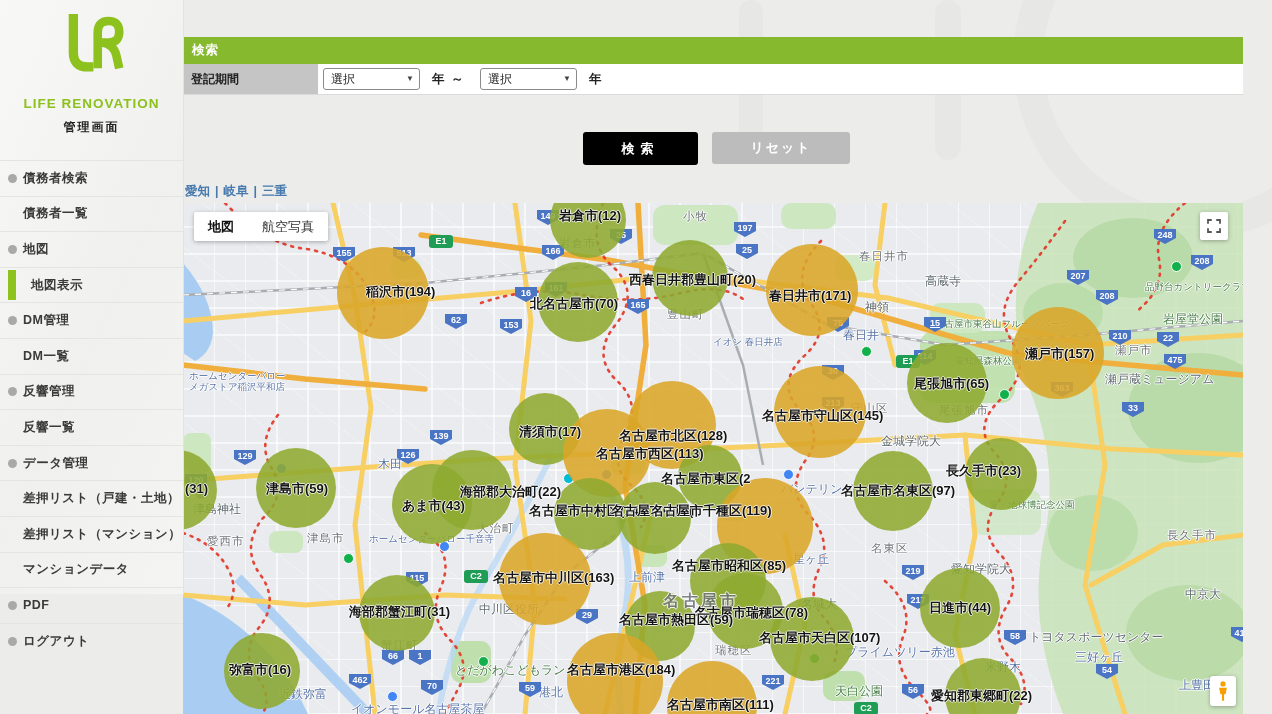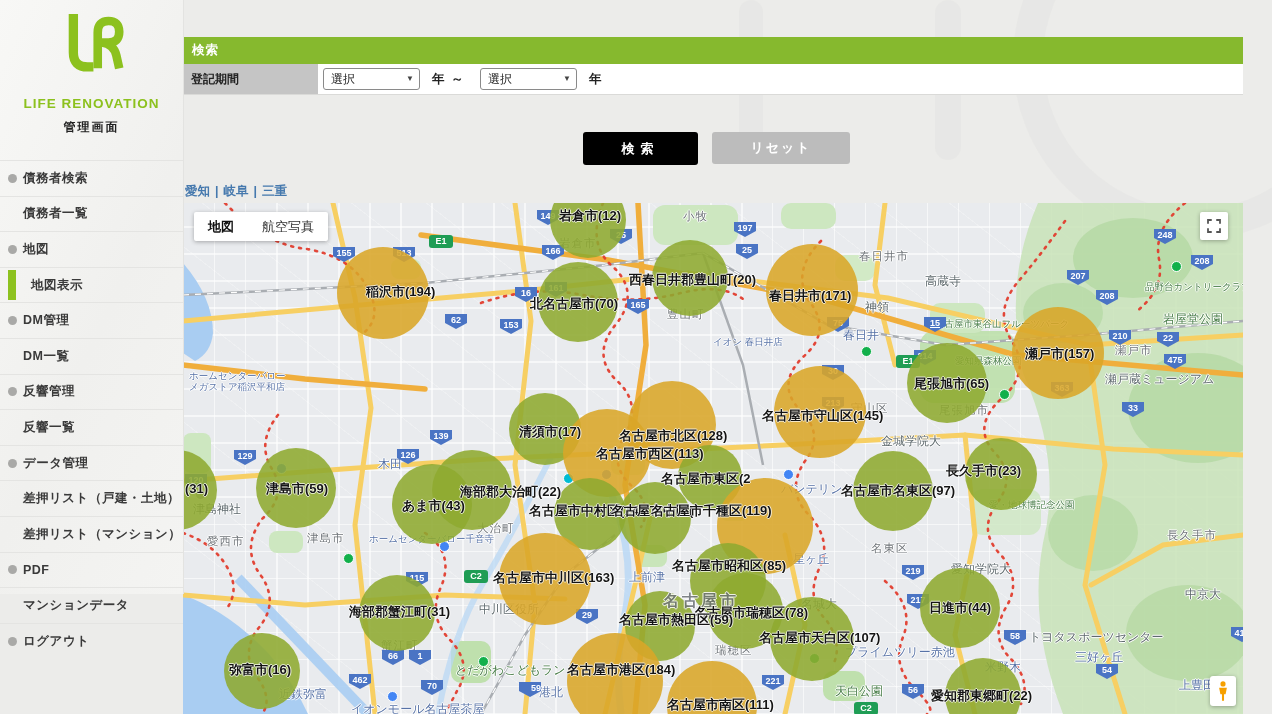--- a/index.html
+++ b/index.html
@@ -205,21 +205,21 @@
           <div class="shield" style="left: 939px; top: 199px;">33</div>
           <div class="shield" style="left: 214px; top: 246px;">126</div>
           <div class="shield" style="left: 51px; top: 247px;">129</div>
           <div class="shield" style="left: 2px; top: 271px;">120</div>
           <div class="shield" style="left: 247px; top: 227px;">139</div>
           <div class="shield" style="left: 223px; top: 369px;">115</div>
           <div class="shield" style="left: 166px; top: 471px;">462</div>
           <div class="shield" style="left: 199px; top: 447px;">66</div>
           <div class="shield" style="left: 238px; top: 477px;">70</div>
           <div class="shield" style="left: 393px; top: 406px;">29</div>
-          <div class="shield" style="left: 336px; top: 479px; text-align: right;">59</div>
+          <div class="shield" style="left: 336px; top: 479px;">59</div>
           <div class="shield" style="left: 579px; top: 472px;">221</div>
           <div class="shield" style="left: 719px; top: 362px;">219</div>
           <div class="shield" style="left: 724px; top: 391px;">217</div>
           <div class="shield" style="left: 821px; top: 427px;">58</div>
           <div class="shield" style="left: 913px; top: 461px;">54</div>
           <div class="shield" style="left: 1048px; top: 424px;">419</div>
           <div class="shield" style="left: 971px; top: 26px;">248</div>
           <div class="shield" style="left: 1008px; top: 52px;">208</div>
           <div class="shield" style="left: 719px; top: 481px;">56</div>
           <div class="shield" style="left: 226px; top: 447px;">1</div>
@@ -424,25 +424,25 @@
           <div class="bullet"></div>
           <div class="mlab">データ管理</div>
         </div>
         <div class="menu-item">
           <div class="mlab">差押リスト（戸建・土地）</div>
         </div>
         <div class="menu-item">
           <div class="mlab">差押リスト（マンション）</div>
         </div>
         <div class="menu-item">
+          <div class="mlab">マンションデータ</div>
+        </div>
+        <div class="menu-item">
           <div class="bullet"></div>
           <div class="mlab">PDF</div>
-        </div>
-        <div class="menu-item">
-          <div class="mlab">マンションデータ</div>
         </div>
         <div class="menu-item">
           <div class="bullet"></div>
           <div class="mlab">ログアウト</div>
         </div>
       </div>
   </div>
 
 </div>
 

